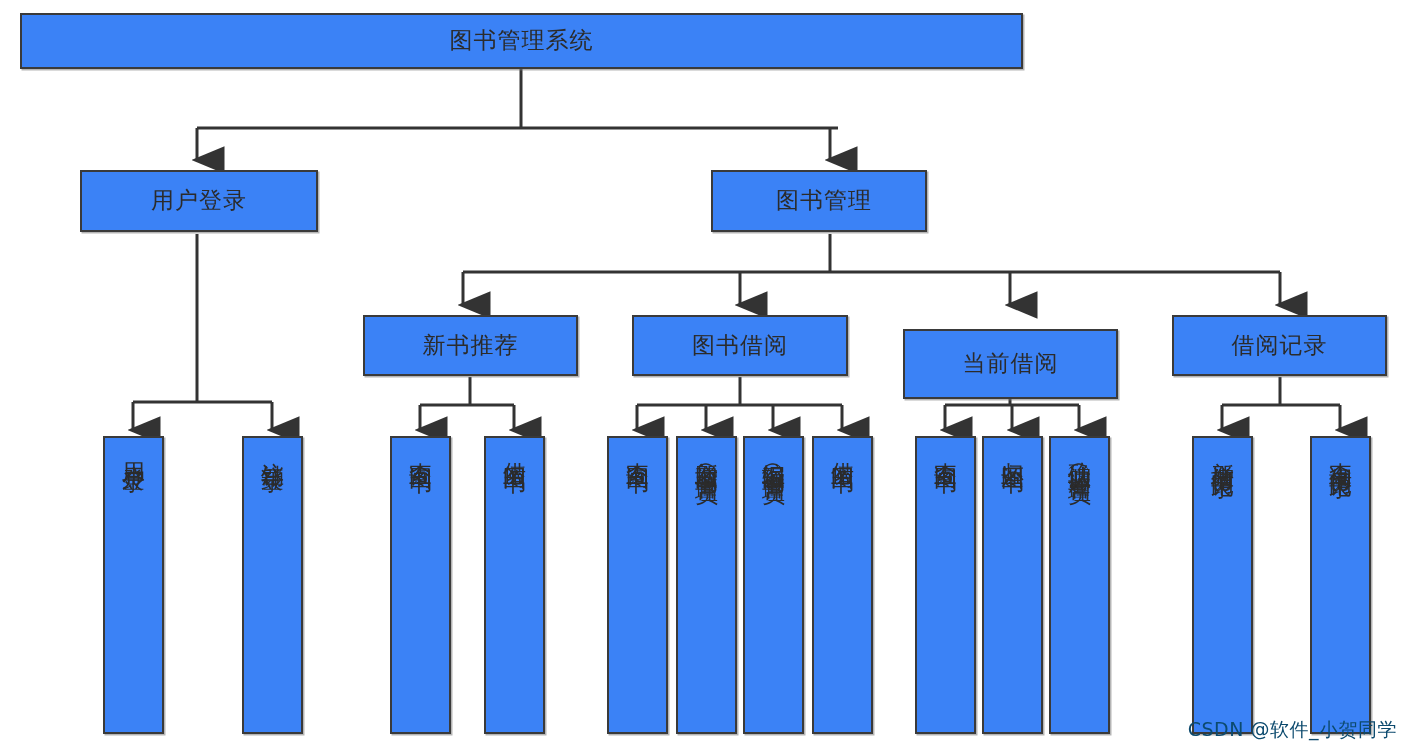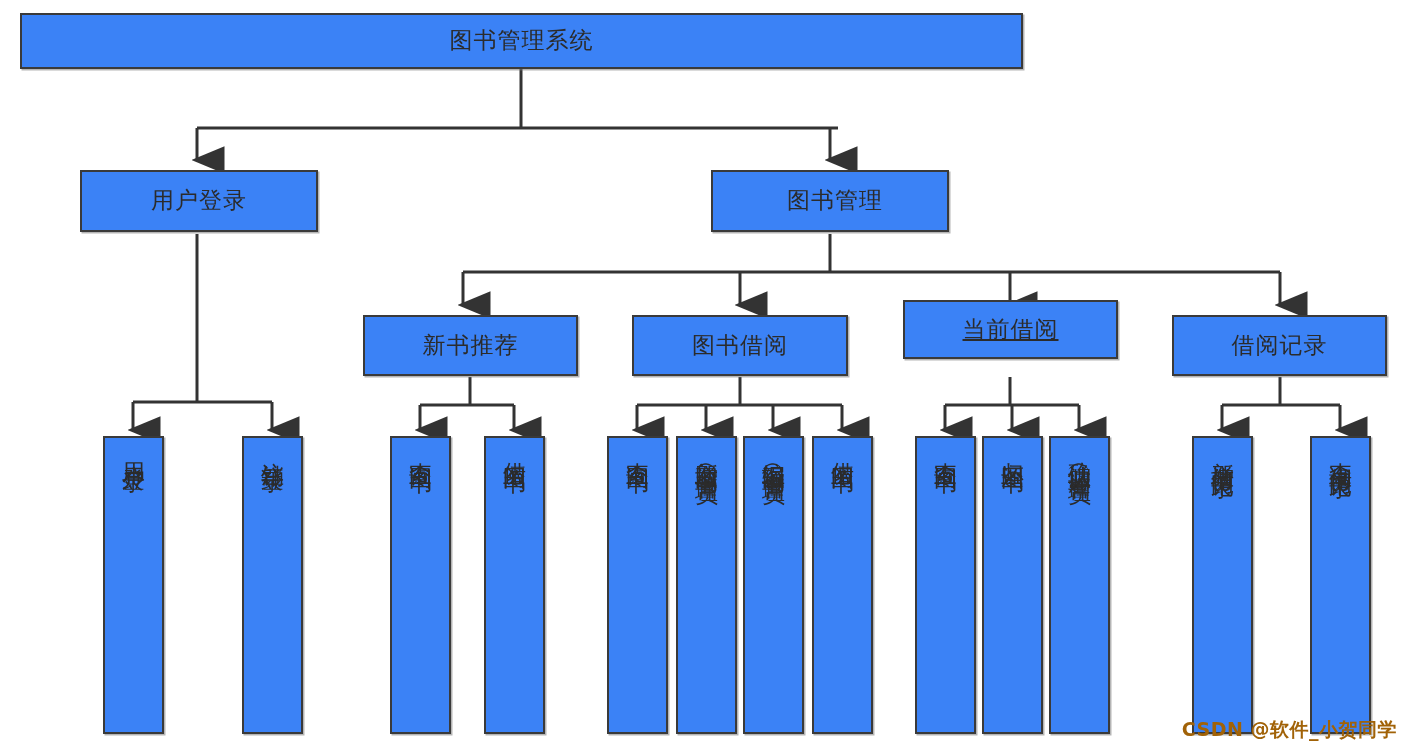--- a/index.html
+++ b/index.html
@@ -62,24 +62,23 @@
     font-size: 23px;
     letter-spacing: 3px;
     line-height: 1;
     white-space: nowrap;
   }
   .watermark {
     position: absolute;
     right: 8px;
     bottom: 4px;
     font-size: 19px;
-    color: #a16207;
+    color: #0c4a6e;
     letter-spacing: 0.5px;
     white-space: nowrap;
-    font-weight: bold;
   }
 </style>
 </head>
 <body>
 
 <div id="canvas">
 
   <svg class="wires" viewBox="0 0 1405 747" xmlns="http://www.w3.org/2000/svg">
     <defs>
       <marker id="arrow" viewBox="0 0 12 12" refX="6" refY="10" markerWidth="11" markerHeight="11" orient="auto-start-reverse">
@@ -131,33 +130,33 @@
   </svg>
 
   <div class="node h root" style="left:20px; top:13px; width:1003px; height:56px;">
     <span class="label">图书管理系统</span>
   </div>
 
   <div class="node h" style="left:80px; top:170px; width:238px; height:62px;">
     <span class="label">用户登录</span>
   </div>
 
-  <div class="node h" style="left:711px; top:170px; width:238px; height:62px;padding-left:10px;">
+  <div class="node h" style="left:711px; top:170px; width:216px; height:62px;padding-left:10px;">
     <span class="label">图书管理</span>
   </div>
 
   <div class="node h" style="left:632px; top:315px; width:216px; height:61px;">
     <span class="label">图书借阅</span>
   </div>
 
   <div class="node h" style="left:363px; top:315px; width:215px; height:61px;">
     <span class="label">新书推荐</span>
   </div>
 
-  <div class="node h" style="left:903px; top:300px; width:215px; height:59px;text-decoration:underline;">
+  <div class="node h" style="left:903px; top:329px; width:215px; height:70px;">
     <span class="label">当前借阅</span>
   </div>
 
   <div class="node h" style="left:1172px; top:315px; width:215px; height:61px;">
     <span class="label">借阅记录</span>
   </div>
 
   <div class="node v" style="left:103px; top:436px; width:61px; height:298px;">
     <span class="label">用户登录</span>
   </div>

